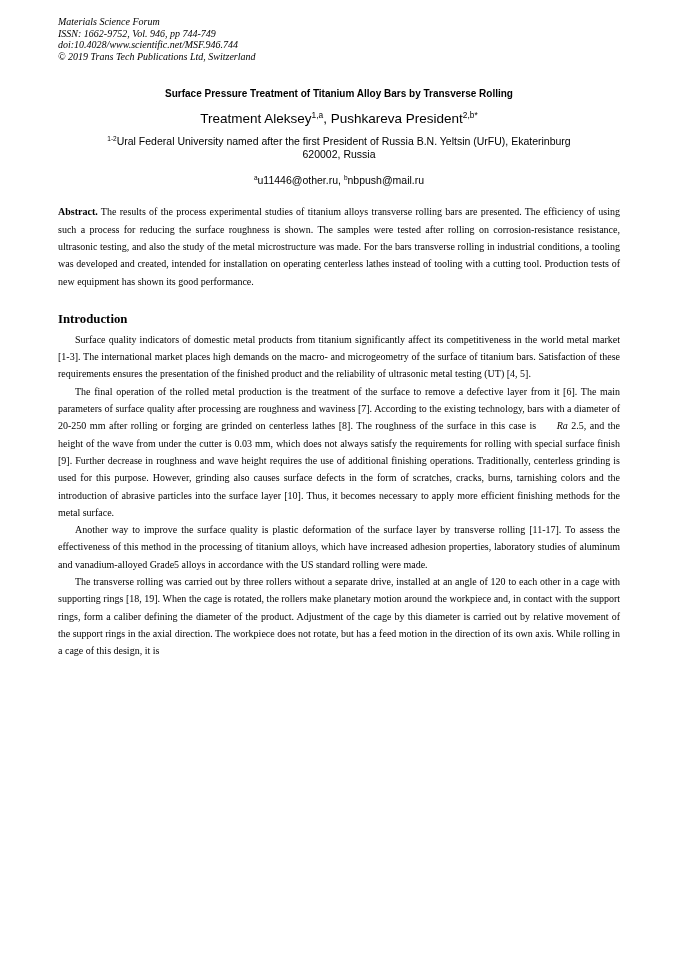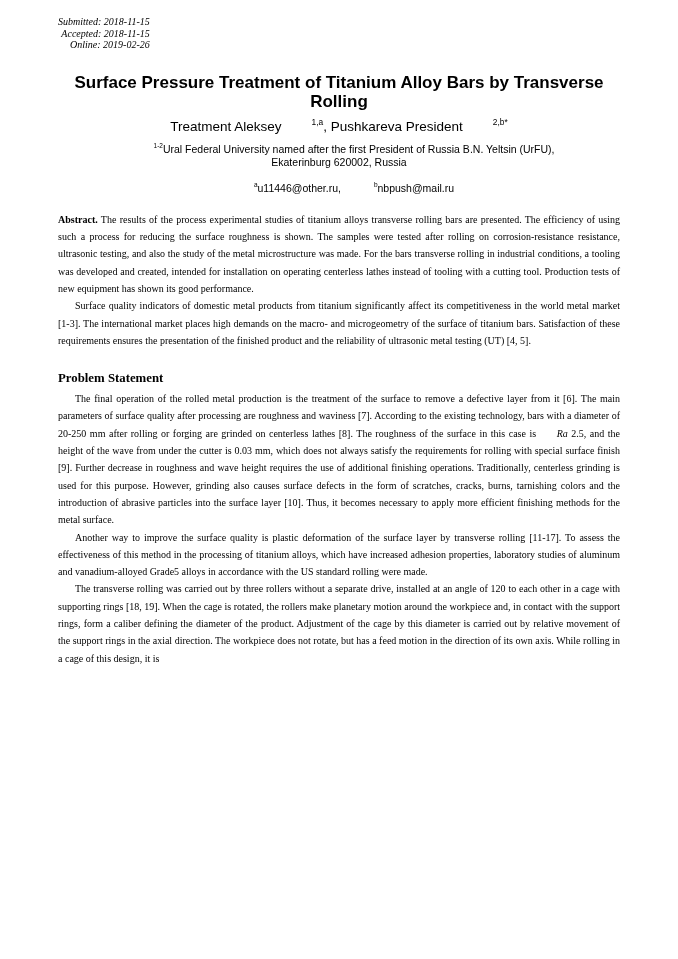--- a/index.html
+++ b/index.html
@@ -21,21 +21,21 @@
     font-family: "Liberation Serif", serif;
     font-style: italic;
     font-size: 10px;
     line-height: 11.6px;
   }
   .masthead .right { text-align: right; }
   
   .paper-title {
     font-family: "Liberation Sans", sans-serif;
     font-weight: bold;
-    font-size: 17px;
+    font-size: 10px;
     line-height: 19px;
     text-align: center;
     margin: 22px 10px 0 10px;
   }
   .authors {
     font-family: "Liberation Sans", sans-serif;
     font-size: 13.5px;
     text-align: center;
     margin-top: 8px;
   }
@@ -46,21 +46,21 @@
     text-align: center;
     max-width: 480px;
     margin: 9px auto 0 auto;
   }
   .emails {
     font-family: "Liberation Sans", sans-serif;
     font-size: 10.5px;
     text-align: center;
     margin-top: 13px;
   }
-  sup { font-size: 0.62em; line-height: 0; margin-left: 30px; }
+  sup { font-size: 0.62em; line-height: 0; }
   
   .keywords {
     font-family: "Liberation Sans", sans-serif;
     font-size: 11px;
     margin-top: 23px;
   }
   .keywords b { font-weight: bold; }
   
   .body-copy {
     font-family: "Liberation Serif", serif;
@@ -80,24 +80,25 @@
     text-indent: 17px;
   }
   .italic { font-style: italic; margin-left: 17px; }
 </style>
 </head>
 <body>
 
 <div class="page">
 
   <div class="masthead">
-    <div class="right">
-      <div>Submitted: 2018-11-15</div>
-      <div>Accepted: 2018-11-15</div>
-      <div>Online: 2019-02-26</div>
+    <div class="left">
+      <div>Materials Science Forum</div>
+      <div>ISSN: 1662-9752, Vol. 946, pp 744-749</div>
+      <div>doi:10.4028/www.scientific.net/MSF.946.744</div>
+      <div>© 2019 Trans Tech Publications Ltd, Switzerland</div>
     </div>
   </div>
 
   <div class="paper-title">Surface Pressure Treatment of Titanium Alloy Bars by Transverse Rolling</div>
 
   <div class="authors">
     <span>Treatment Aleksey</span><sup>1,a</sup><span>, </span><span>Pushkareva President</span><sup>2,b*</sup>
   </div>
 
   <div class="affiliation">
@@ -106,25 +107,25 @@
 
   <div class="emails">
     <sup>a</sup><span>u11446@other.ru</span><span>, </span><sup>b</sup><span>nbpush@mail.ru</span>
   </div>
 
 
   <div class="body-copy abstract">
     <b>Abstract.</b><span> The results of the process experimental studies of titanium alloys transverse rolling bars are presented. The efficiency of using such a process for reducing the surface roughness is shown. The samples were tested after rolling on corrosion-resistance resistance, ultrasonic testing, and also the study of the metal microstructure was made. For the bars transverse rolling in industrial conditions, a tooling was developed and created, intended for installation on operating centerless lathes instead of tooling with a cutting tool. Production tests of new equipment has shown its good performance.</span>
   </div>
 
+  <div class="section-heading">Introduction</div>
   <div class="body-copy">
     <p class="body-para">Surface quality indicators of domestic metal products from titanium significantly affect its competitiveness in the world metal market [1-3]. The international market places high demands on the macro- and microgeometry of the surface of titanium bars. Satisfaction of these requirements ensures the presentation of the finished product and the reliability of ultrasonic metal testing (UT) [4, 5].</p>
   </div>
 
-  <div class="section-heading">Problem Statement</div>
   <div class="body-copy">
     <p class="body-para"><span>The final operation of the rolled metal production is the treatment of the surface to remove a defective layer from it [6]. The main parameters of surface quality after processing are roughness and waviness [7]. According to the existing technology, bars with a diameter of 20-250 mm after rolling or forging are grinded on centerless lathes [8]. The roughness of the surface in this case is </span><span class="italic">Ra</span><span> 2.5, and the height of the wave from under the cutter is 0.03 mm, which does not always satisfy the requirements for rolling with special surface finish [9]. Further decrease in roughness and wave height requires the use of additional finishing operations. Traditionally, centerless grinding is used for this purpose. However, grinding also causes surface defects in the form of scratches, cracks, burns, tarnishing colors and the introduction of abrasive particles into the surface layer [10]. Thus, it becomes necessary to apply more efficient finishing methods for the metal surface.</span></p>
   </div>
 
   <div class="body-copy">
     <p class="body-para">Another way to improve the surface quality is plastic deformation of the surface layer by transverse rolling [11-17]. To assess the effectiveness of this method in the processing of titanium alloys, which have increased adhesion properties, laboratory studies of aluminum and vanadium-alloyed Grade5 alloys in accordance with the US standard rolling were made.</p>
     <p class="body-para">The transverse rolling was carried out by three rollers without a separate drive, installed at an angle of 120 to each other in a cage with supporting rings [18, 19]. When the cage is rotated, the rollers make planetary motion around the workpiece and, in contact with the support rings, form a caliber defining the diameter of the product. Adjustment of the cage by this diameter is carried out by relative movement of the support rings in the axial direction. The workpiece does not rotate, but has a feed motion in the direction of its own axis. While rolling in a cage of this design, it is</p>
   </div>
 
 </div>

